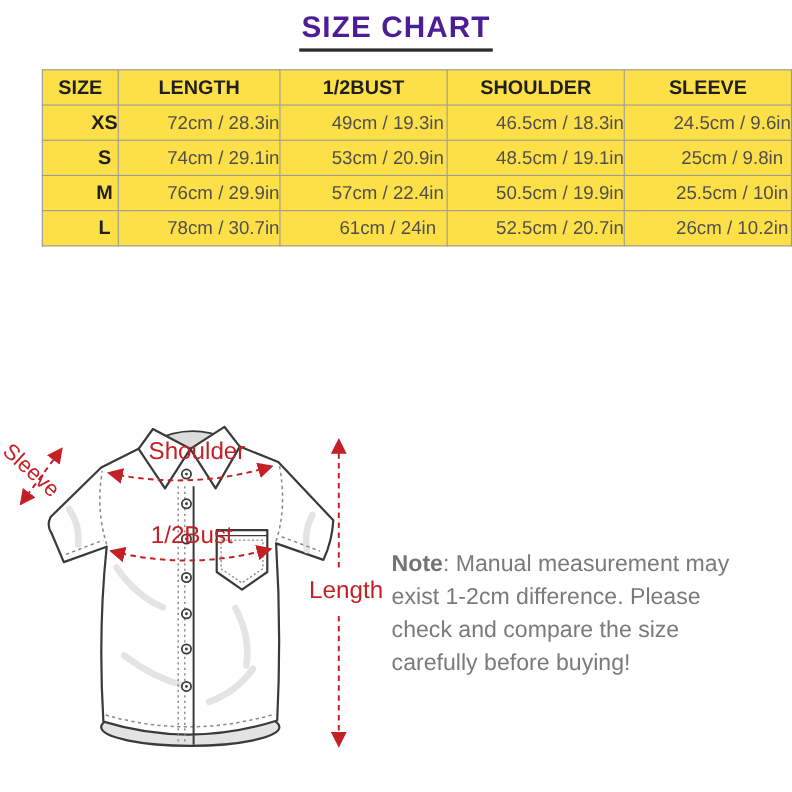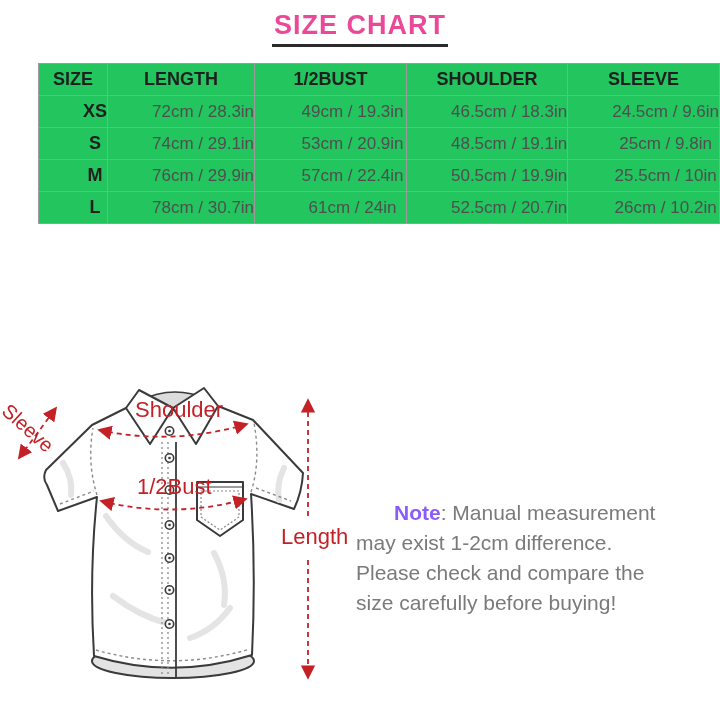--- a/index.html
+++ b/index.html
@@ -3,27 +3,27 @@
 <meta charset="utf-8">
 <style>
   html,body{margin:0;padding:0;}
   body{
     width:720px;height:720px;position:relative;background:#ffffff;
     font-family:"Liberation Sans",sans-serif;overflow:hidden;
   }
   
   .title-wrap{position:absolute;top:10px;left:0;width:720px;text-align:center;}
   .title{
-    display:inline-block;font-size:27px;font-weight:bold;color:#ec4899;
+    display:inline-block;font-size:27px;font-weight:bold;color:#4c1d95;
     letter-spacing:1px;border-bottom:3px solid #2b2b2b;padding:0 2px 3px 2px;
   }
   
   table.size-table{
     position:absolute;left:38px;top:63px;border-collapse:collapse;
-    table-layout:fixed;background:#22c55e;
+    table-layout:fixed;background:#fde047;
   }
   .size-table td,.size-table th{
     border:1px solid #9b9b9b;text-align:center;vertical-align:middle;
     height:31px;padding:0;white-space:nowrap;
   }
   .size-table th{font-size:18px;font-weight:bold;color:#1f1f1f;}
   .size-table td.size-col{font-size:18px;font-weight:bold;color:#1f1f1f;}
   .size-table td{font-size:17px;color:#4f4f4f;padding-left:44px;}
   
   .shirt-svg{position:absolute;left:0px;top:368px;}
@@ -36,21 +36,21 @@
     transform:rotate(42deg);transform-origin:0 0;
   }
   .measure-label.shoulder{left:135px;top:399px;}
   .measure-label.bust{left:137px;top:476px;}
   .measure-label.length{left:281px;top:526px;}
   
   .note{
     position:absolute;left:356px;top:477px;width:322px;
     font-size:21px;line-height:30px;color:#7a7a7a;
   }
-  .note b{color:#8b5cf6;margin-left:38px;}
+  .note b{color:#737373;}
 </style>
 </head>
 <body>
 
 <div class="title-wrap">
   <span class="title">SIZE CHART</span>
 </div>
 
 <table class="size-table">
   <colgroup>

